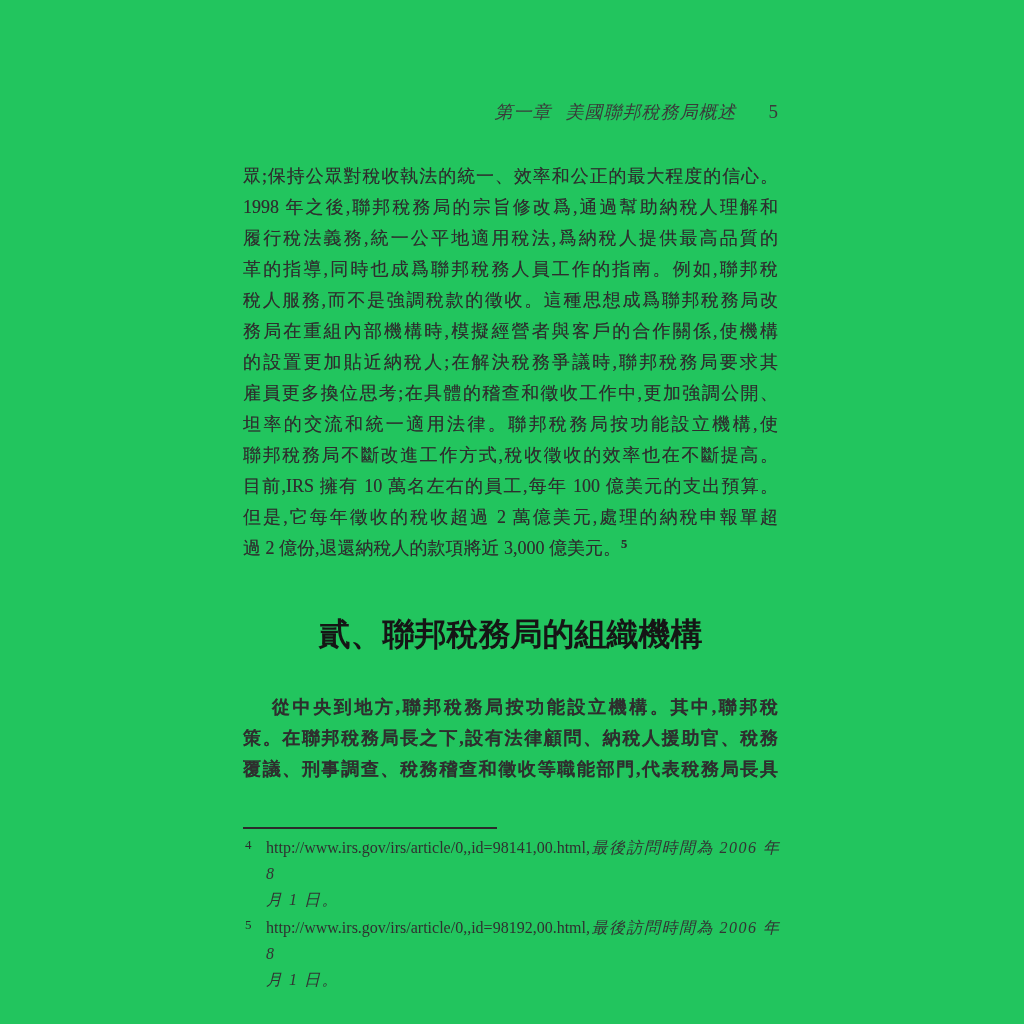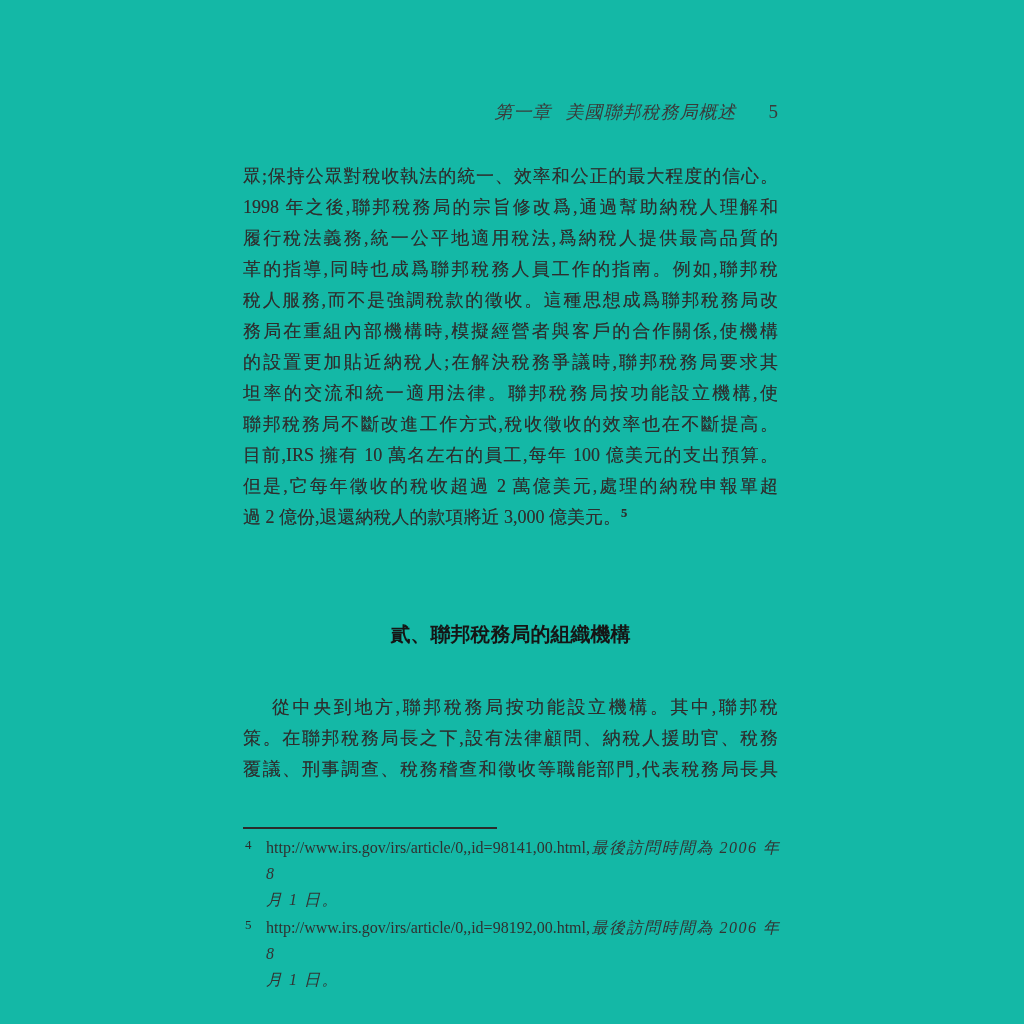--- a/index.html
+++ b/index.html
@@ -1,53 +1,53 @@
 <!DOCTYPE html>
 <html><head>
 <meta charset="utf-8">
 <style>
   html,body{margin:0;padding:0;}
   body{width:1024px;height:1024px;background:#f6f6f6;}
   .page{
-    position:relative;width:1024px;height:1024px;background:#14b8a6;
+    position:relative;width:1024px;height:1024px;background:#22c55e;
     font-family:"Liberation Serif",serif;color:#2f2f2f;overflow:hidden;
   }
   
   .running-header{
     position:absolute;top:100px;left:243px;width:535px;
     text-align:right;font-size:18px;font-style:italic;color:#3a3a3a;
     letter-spacing:1px;white-space:nowrap;
   }
   .running-header .chapter{margin-right:14px;}
   .running-header .pagenum{margin-left:32px;font-style:normal;font-size:19px;letter-spacing:0;}
   
   .para{
     position:absolute;left:243px;width:535px;
     font-size:18px;color:#2e2e2e;
     text-shadow:0 0 0.5px rgba(46,46,46,0.55);
   }
   .para1{top:161px;}
-  .para2{top:692px;}
+  .para2{top:692px;font-weight:bold;}
   .bline{
     height:31px;line-height:31px;
     text-align:justify;text-align-last:justify;
     overflow:visible;
   }
   .bline.nojust{text-align-last:left;}
   .bline.indent{padding-left:29px;}
   .bsup{
     font-size:12.5px;vertical-align:6px;line-height:0;
     font-weight:bold;letter-spacing:0;
   }
   
   .section-heading{
     position:absolute;top:612px;left:243px;width:535px;margin:0;
     text-align:center;
     font-family:"DejaVu Sans",sans-serif;font-weight:800;
-    font-size:20px;line-height:44px;color:#151515;letter-spacing:0px;
+    font-size:32px;line-height:44px;color:#151515;letter-spacing:0px;
     white-space:nowrap;
   }
   
   .fn-sep{
     position:absolute;top:827px;left:243px;width:254px;height:0;
     border-top:2px solid #2b2b2b;
   }
   .footnotes{
     position:absolute;top:835px;left:243px;width:550px;
     font-size:16px;color:#303030;
@@ -70,20 +70,21 @@
   </div>
 
   <div class="para para1" id="para1">
       <div class="bline"><span>眾;保持公眾對稅收執法的統一、效率和公正的最大程度的信心。</span></div>
       <div class="bline"><span>1998 年之後,聯邦稅務局的宗旨修改爲,通過幫助納稅人理解和</span></div>
       <div class="bline"><span>履行稅法義務,統一公平地適用稅法,爲納稅人提供最高品質的</span></div>
       <div class="bline"><span>革的指導,同時也成爲聯邦稅務人員工作的指南。例如,聯邦稅</span></div>
       <div class="bline"><span>稅人服務,而不是強調稅款的徵收。這種思想成爲聯邦稅務局改</span></div>
       <div class="bline"><span>務局在重組內部機構時,模擬經營者與客戶的合作關係,使機構</span></div>
       <div class="bline"><span>的設置更加貼近納稅人;在解決稅務爭議時,聯邦稅務局要求其</span></div>
+      <div class="bline"><span>雇員更多換位思考;在具體的稽查和徵收工作中,更加強調公開、</span></div>
       <div class="bline"><span>坦率的交流和統一適用法律。聯邦稅務局按功能設立機構,使</span></div>
       <div class="bline"><span>聯邦稅務局不斷改進工作方式,稅收徵收的效率也在不斷提高。</span></div>
       <div class="bline"><span>目前,IRS 擁有 10 萬名左右的員工,每年 100 億美元的支出預算。</span></div>
       <div class="bline"><span>但是,它每年徵收的稅收超過 2 萬億美元,處理的納稅申報單超</span></div>
       <div class="bline nojust"><span>過 2 億份,退還納稅人的款項將近 3,000 億美元。</span><sup class="bsup">5</sup></div>
     </div>
 
   <h2 class="section-heading">貳、聯邦稅務局的組織機構</h2>
 
   <div class="para para2" id="para2">

